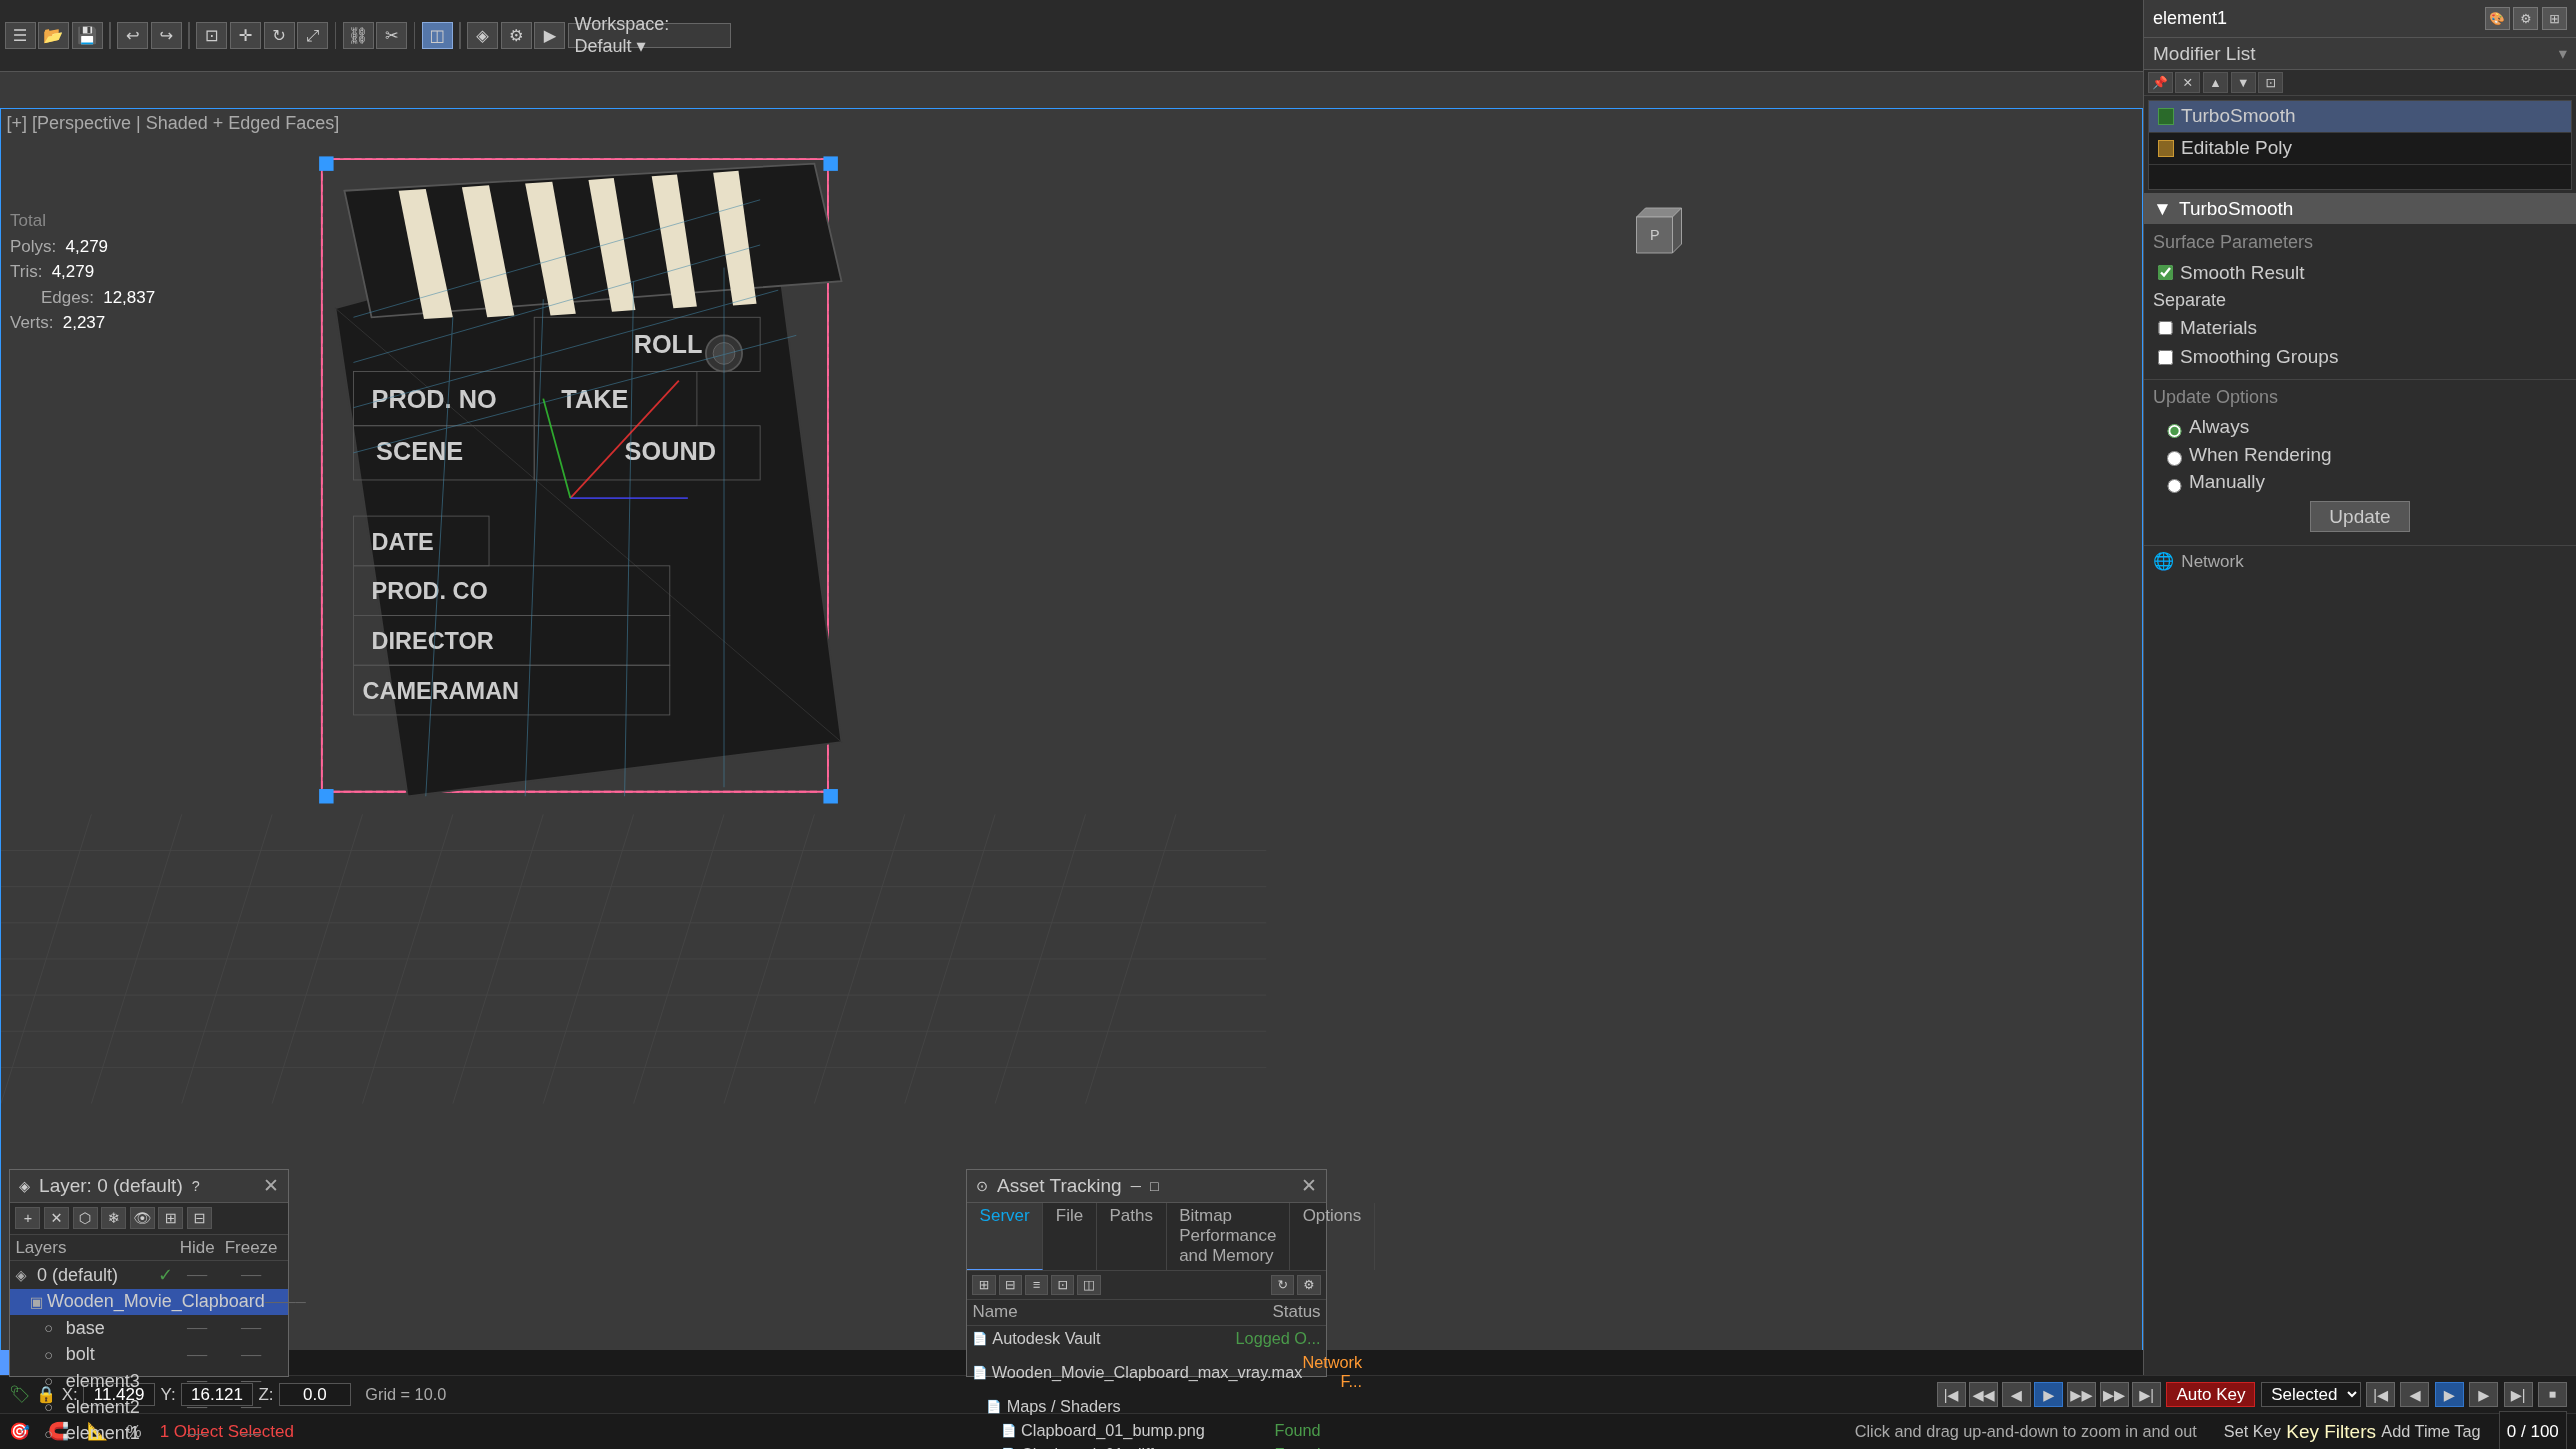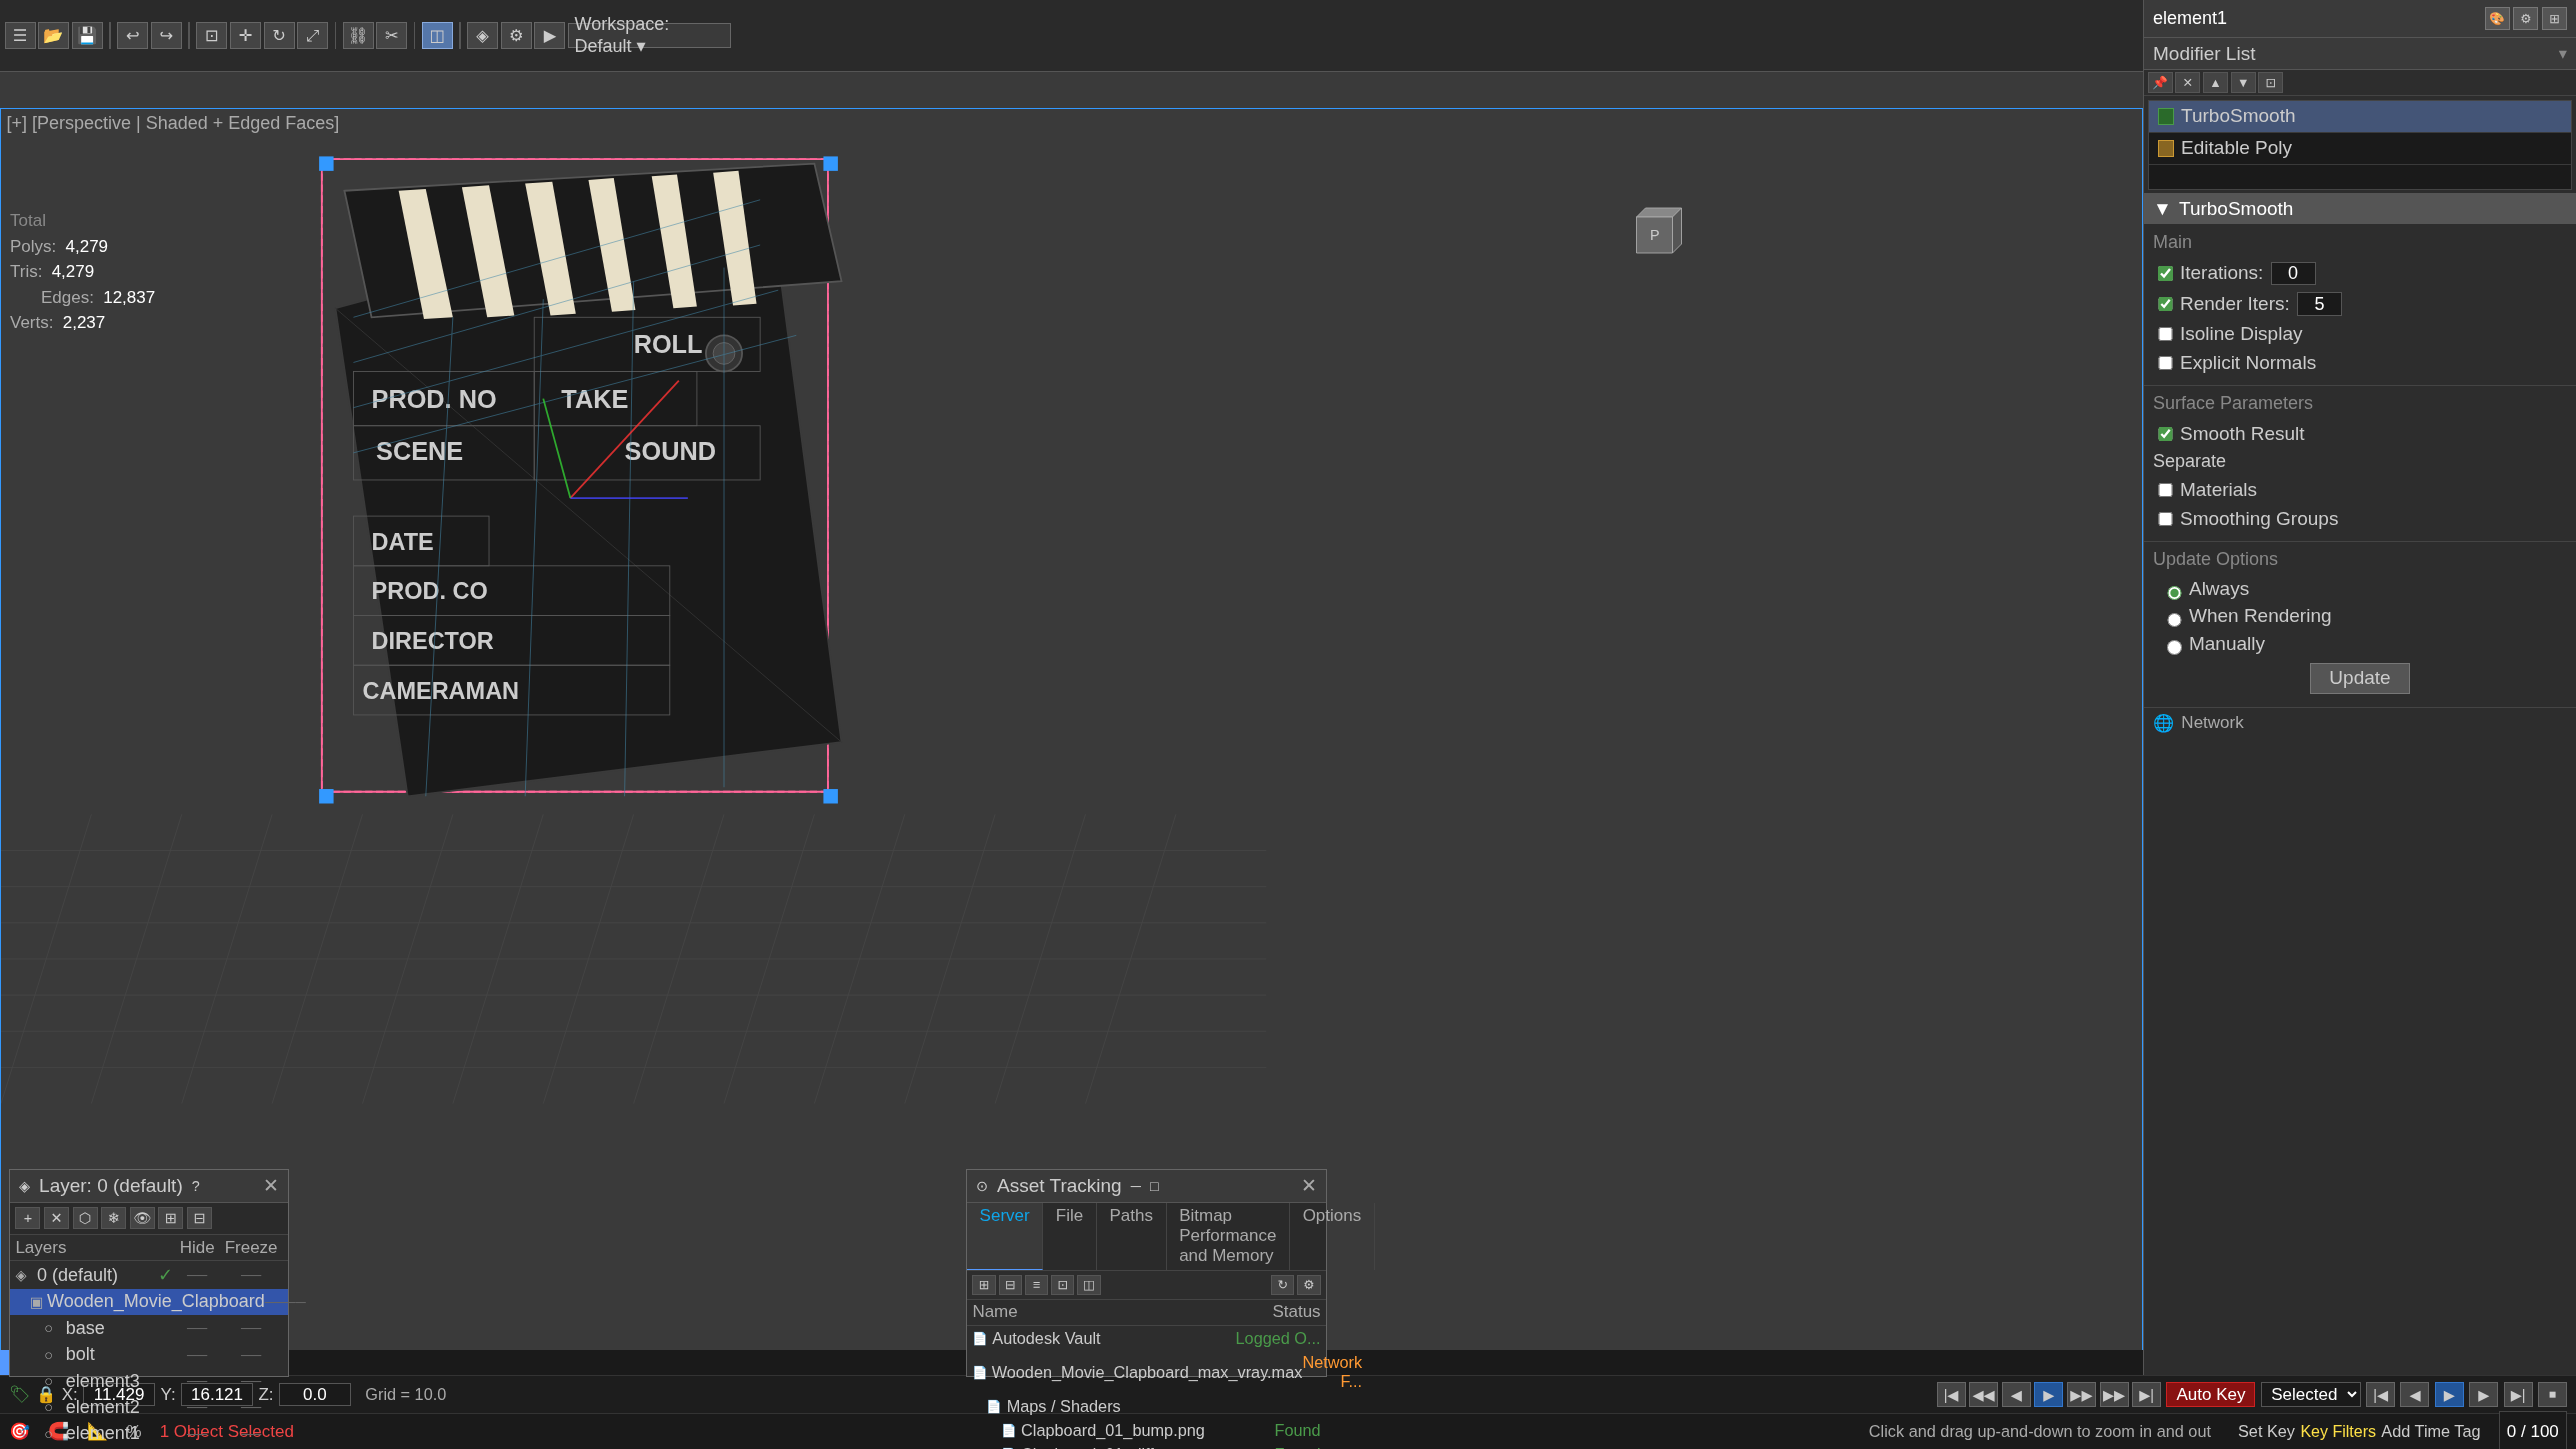--- a/index.html
+++ b/index.html
@@ -812,45 +812,20 @@
     </div>
   </div>
 
   <div id="rp-content">
 
     <div style="background:#555;padding:4.5px 9px;font-size:19px;color:#fff;cursor:pointer;display:flex;align-items:center;gap:7.2px;">
       <span>▼</span>
       <span>TurboSmooth</span>
     </div>
 
-    <div style="padding:7.2px 9px;border-bottom:0.9px solid #444;">
-      <div style="color:#888;font-size:18px;margin-bottom:5.4px;">Main</div>
-
-      <div class="prop-row">
-        <input type="checkbox" checked="" class="prop-checkbox" style="">
-        <span>Iterations:</span>
-        <input type="text" class="prop-input" style="width: 45px;" value="0">
-      </div>
-
-      <div class="prop-row">
-        <input type="checkbox" checked="" class="prop-checkbox" style="">
-        <span>Render Iters:</span>
-        <input type="text" class="prop-input" style="width: 45px;" value="5">
-      </div>
-
-      <div class="prop-row">
-        <input type="checkbox" class="prop-checkbox" style="">
-        <span>Isoline Display</span>
-      </div>
-
-      <div class="prop-row">
-        <input type="checkbox" class="prop-checkbox" style="">
-        <span>Explicit Normals</span>
-      </div>
-    </div>
 
     <div style="padding:7.2px 9px;border-bottom:0.9px solid #444;">
       <div style="color:#888;font-size:18px;margin-bottom:5.4px;">Surface Parameters</div>
 
       <div class="prop-row">
         <input type="checkbox" checked="" class="prop-checkbox" style="">
         <span>Smooth Result</span>
       </div>
 
       <div style="color:#ccc;font-size:18px;padding:2.7px 0;">Separate</div>
@@ -1152,20 +1127,20 @@
   <div id="info-row">
     <span style="color:#aaa;font-size:17px;">🎯</span>
     <span style="color:#aaa;font-size:17px;">🧲</span>
     <span style="color:#aaa;font-size:17px;">📐</span>
     <span style="color:#aaa;font-size:17px;">%</span>
     <span style="color:#ef4444;font-size:17px;">1 Object Selected</span>
     <span style="margin-left:auto;color:#aaa;font-size:16.3px;">Click and drag up-and-down to zoom in and out</span>
 
     <div style="margin-left:9px;display:flex;align-items:center;gap:5.4px;">
       <span style="color:#ccc;font-size:16.3px;">Set Key</span>
-      <span style="color:#fde047;font-size:16px;">Key Filters</span>
+      <span style="color:#fef9c3;font-size:19px;">Key Filters</span>
       <span style="color:#ccc;font-size:16.3px;">Add Time Tag</span>
     </div>
 
     <div style="background:#1a1a1a;border:0.9px solid #444;padding:0 7.2px;height:41px;display:flex;align-items:center;color:#fff;font-size:17px;">0 / 100</div>
   </div>
 </div>
 
 
 </body></html>

